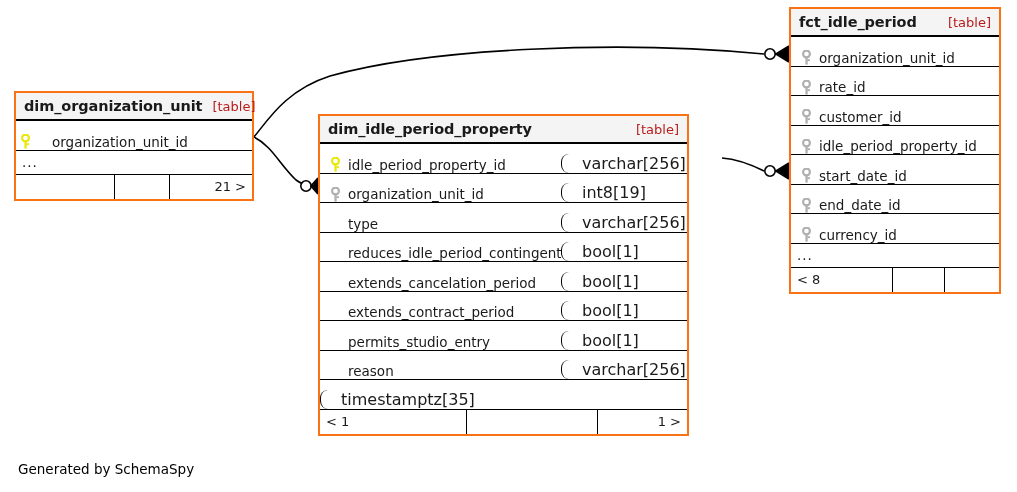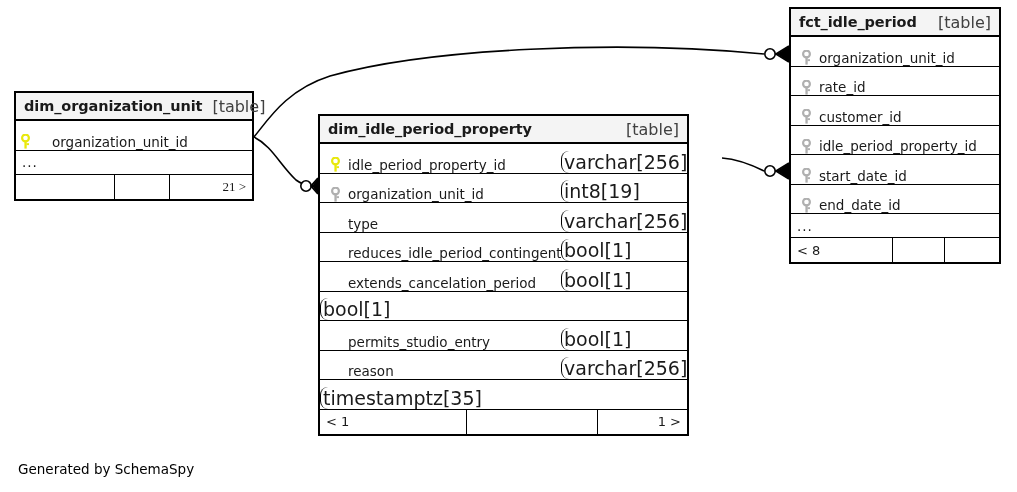--- a/index.html
+++ b/index.html
@@ -25,43 +25,43 @@
     position: absolute;
     left: 0; top: 0;
     width: 1017px;
     height: 492px;
     pointer-events: none;
     z-index: 1;
   }
   .table-box {
     position: absolute;
     box-sizing: border-box;
-    border: 2px solid #000000;
+    border: 2px solid #f97316;
     background: #ffffff;
     z-index: 2;
   }
   .tbl-header {
     display: flex;
     align-items: center;
     justify-content: space-between;
     background: #f4f4f4;
     border-bottom: 2px solid #000000;
     padding: 0 8px;
     box-sizing: border-box;
     height: 28px;
   }
   .tbl-name {
     font-weight: bold;
     font-size: 14.5px;
     letter-spacing: -0.1px;
     white-space: nowrap;
   }
   .tbl-tag {
-    font-size: 16px;
-    color: #404040;
+    font-size: 13px;
+    color: #b91c1c;
     white-space: nowrap;
     margin-left: 10px;
   }
   .col-row {
     display: flex;
     align-items: flex-end;
     border-bottom: 1px solid #000000;
     box-sizing: border-box;
     height: 29.5px;
   }
@@ -76,23 +76,23 @@
     overflow: hidden;
   }
   .col-name .label {
     font-size: 13.5px;
     white-space: nowrap;
   }
   .col-type {
     display: flex;
     align-items: center;
     border-left: 1px solid #000000;
-    padding-left: 2px;
-    box-sizing: border-box;
-    font-size: 19px;
+    padding-left: 20px;
+    box-sizing: border-box;
+    font-size: 16px;
     white-space: nowrap;
     border-radius: 8px;
   }
   .keyslot {
     width: 18px;
     min-width: 18px;
     display: flex;
     align-items: center;
     justify-content: center;
   }
@@ -140,21 +140,21 @@
 
   
   #tbl-fct { left: 789px; top: 7px; width: 212px; }
   #tbl-fct .col-name .label { margin-left: 4px; }
   #tbl-fct .footer-cell.f1 { width: 101px; }
   #tbl-fct .footer-cell.f2 { width: 53px; }
   #tbl-fct .footer-cell.f3 { flex: 1 1 auto; }
 
   #tbl-dim-org .footer-cell.f1 { width: 98px; }
   #tbl-dim-org .footer-cell.f2 { width: 56px; }
-  #tbl-dim-org .footer-cell.f3 { flex: 1 1 auto; font-family: Liberation Serif, serif; }
+  #tbl-dim-org .footer-cell.f3 { flex: 1 1 auto; }
 
   .credit {
     position: absolute;
     left: 18px;
     top: 461px;
     font-size: 13.5px;
     color: #000000;
     z-index: 2;
   }
 </style>
@@ -270,20 +270,24 @@
 
     <div class="col-row">
       <div class="col-name">
         <span class="keyslot"></span>
         <span class="label">extends_cancelation_period</span>
       </div>
       <div class="col-type">bool[1]</div>
     </div>
 
     <div class="col-row">
+      <div class="col-name">
+        <span class="keyslot"></span>
+        <span class="label">extends_contract_period</span>
+      </div>
       <div class="col-type">bool[1]</div>
     </div>
 
     <div class="col-row">
       <div class="col-name">
         <span class="keyslot"></span>
         <span class="label">permits_studio_entry</span>
       </div>
       <div class="col-type">bool[1]</div>
     </div>
@@ -385,20 +389,32 @@
           <svg class="key-icon" width="11" height="15" viewBox="0 0 11 15" xmlns="http://www.w3.org/2000/svg">
             <circle cx="5.5" cy="4" r="3.4" fill="none" stroke="#b0b0b0" stroke-width="2.2"></circle>
             <rect x="4.4" y="6.4" width="2.3" height="8.2" fill="#b0b0b0"></rect>
             <rect x="6.4" y="9.2" width="2.6" height="1.9" fill="#b0b0b0"></rect>
           </svg>
         </span>
         <span class="label">end_date_id</span>
       </div>
     </div>
 
+    <div class="col-row">
+      <div class="col-name">
+        <span class="keyslot">
+          <svg class="key-icon" width="11" height="15" viewBox="0 0 11 15" xmlns="http://www.w3.org/2000/svg">
+            <circle cx="5.5" cy="4" r="3.4" fill="none" stroke="#b0b0b0" stroke-width="2.2"></circle>
+            <rect x="4.4" y="6.4" width="2.3" height="8.2" fill="#b0b0b0"></rect>
+            <rect x="6.4" y="9.2" width="2.6" height="1.9" fill="#b0b0b0"></rect>
+          </svg>
+        </span>
+        <span class="label">currency_id</span>
+      </div>
+    </div>
 
     <div class="ellipsis-row">...</div>
 
     <div class="footer-row">
       <div class="footer-cell left f1">&lt; 8</div>
       <div class="footer-cell mid f2"></div>
       <div class="footer-cell right f3"></div>
     </div>
   </div>
 

